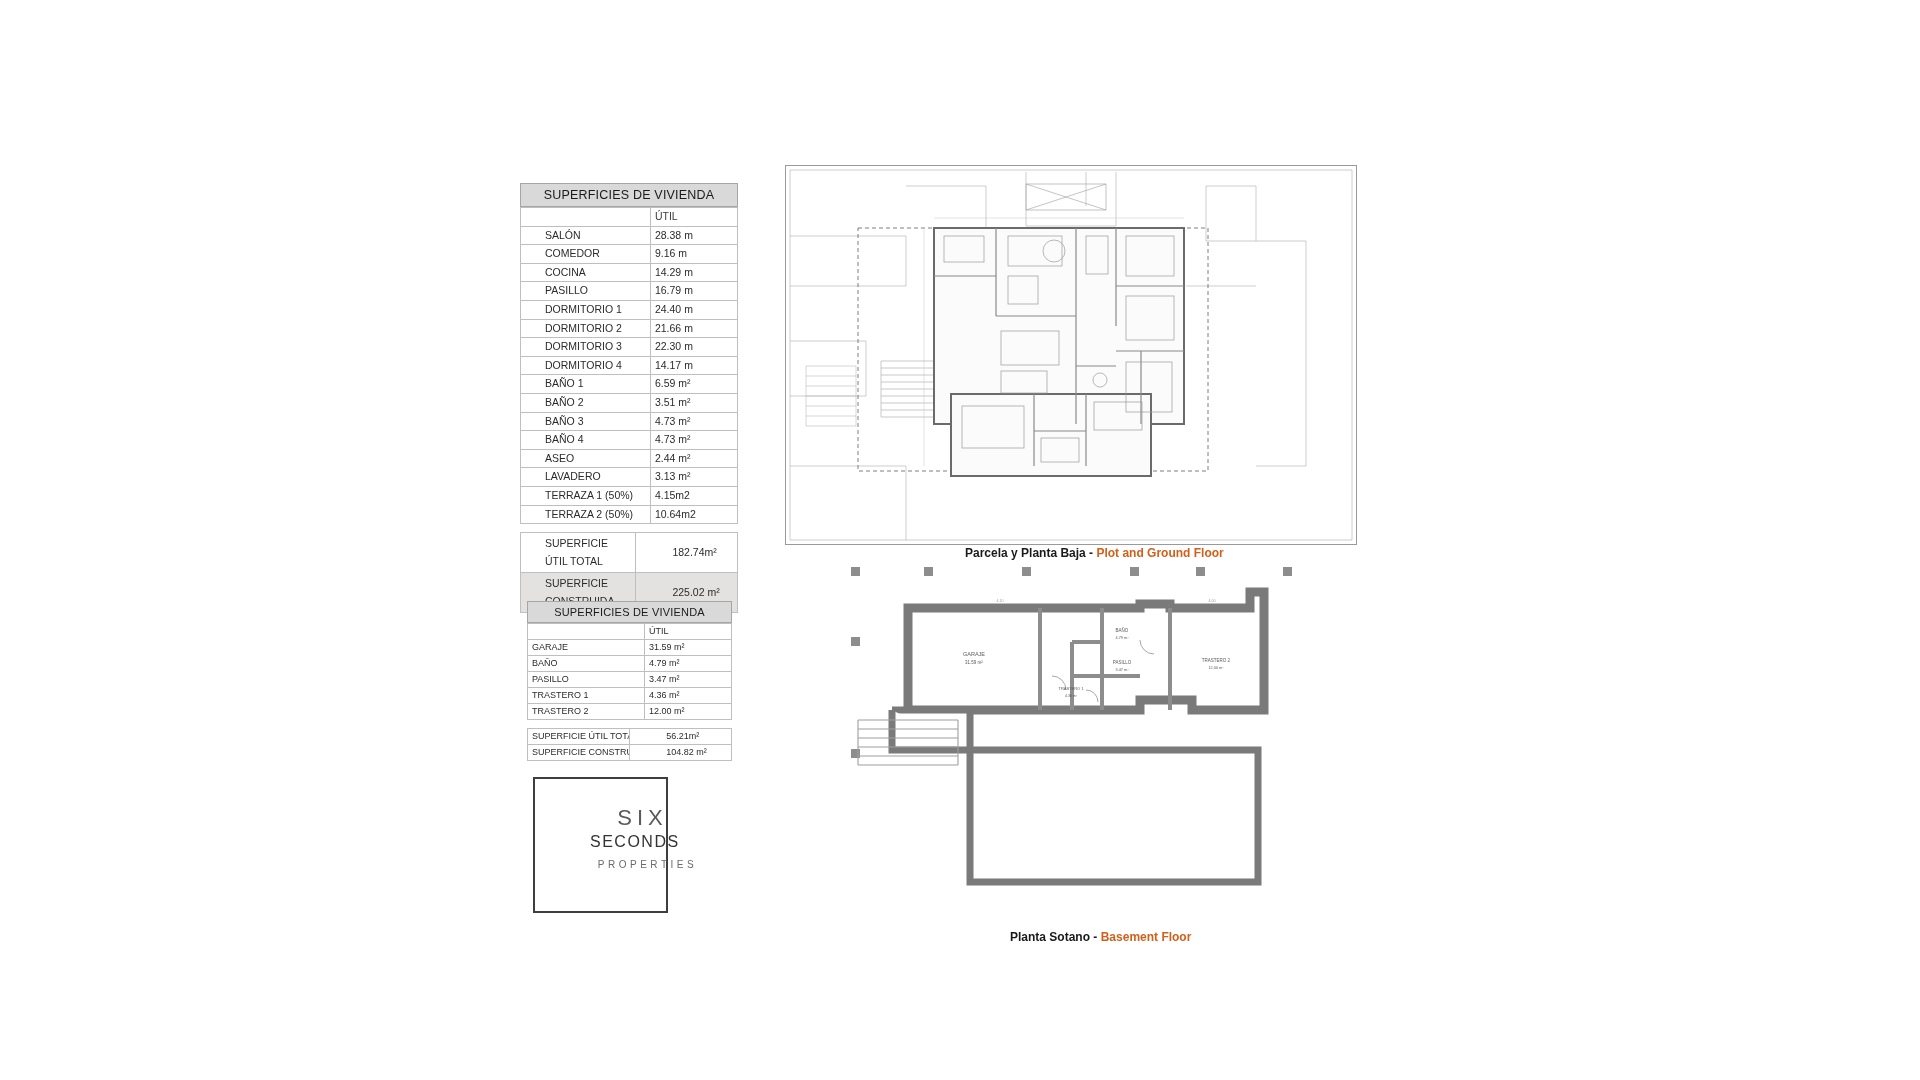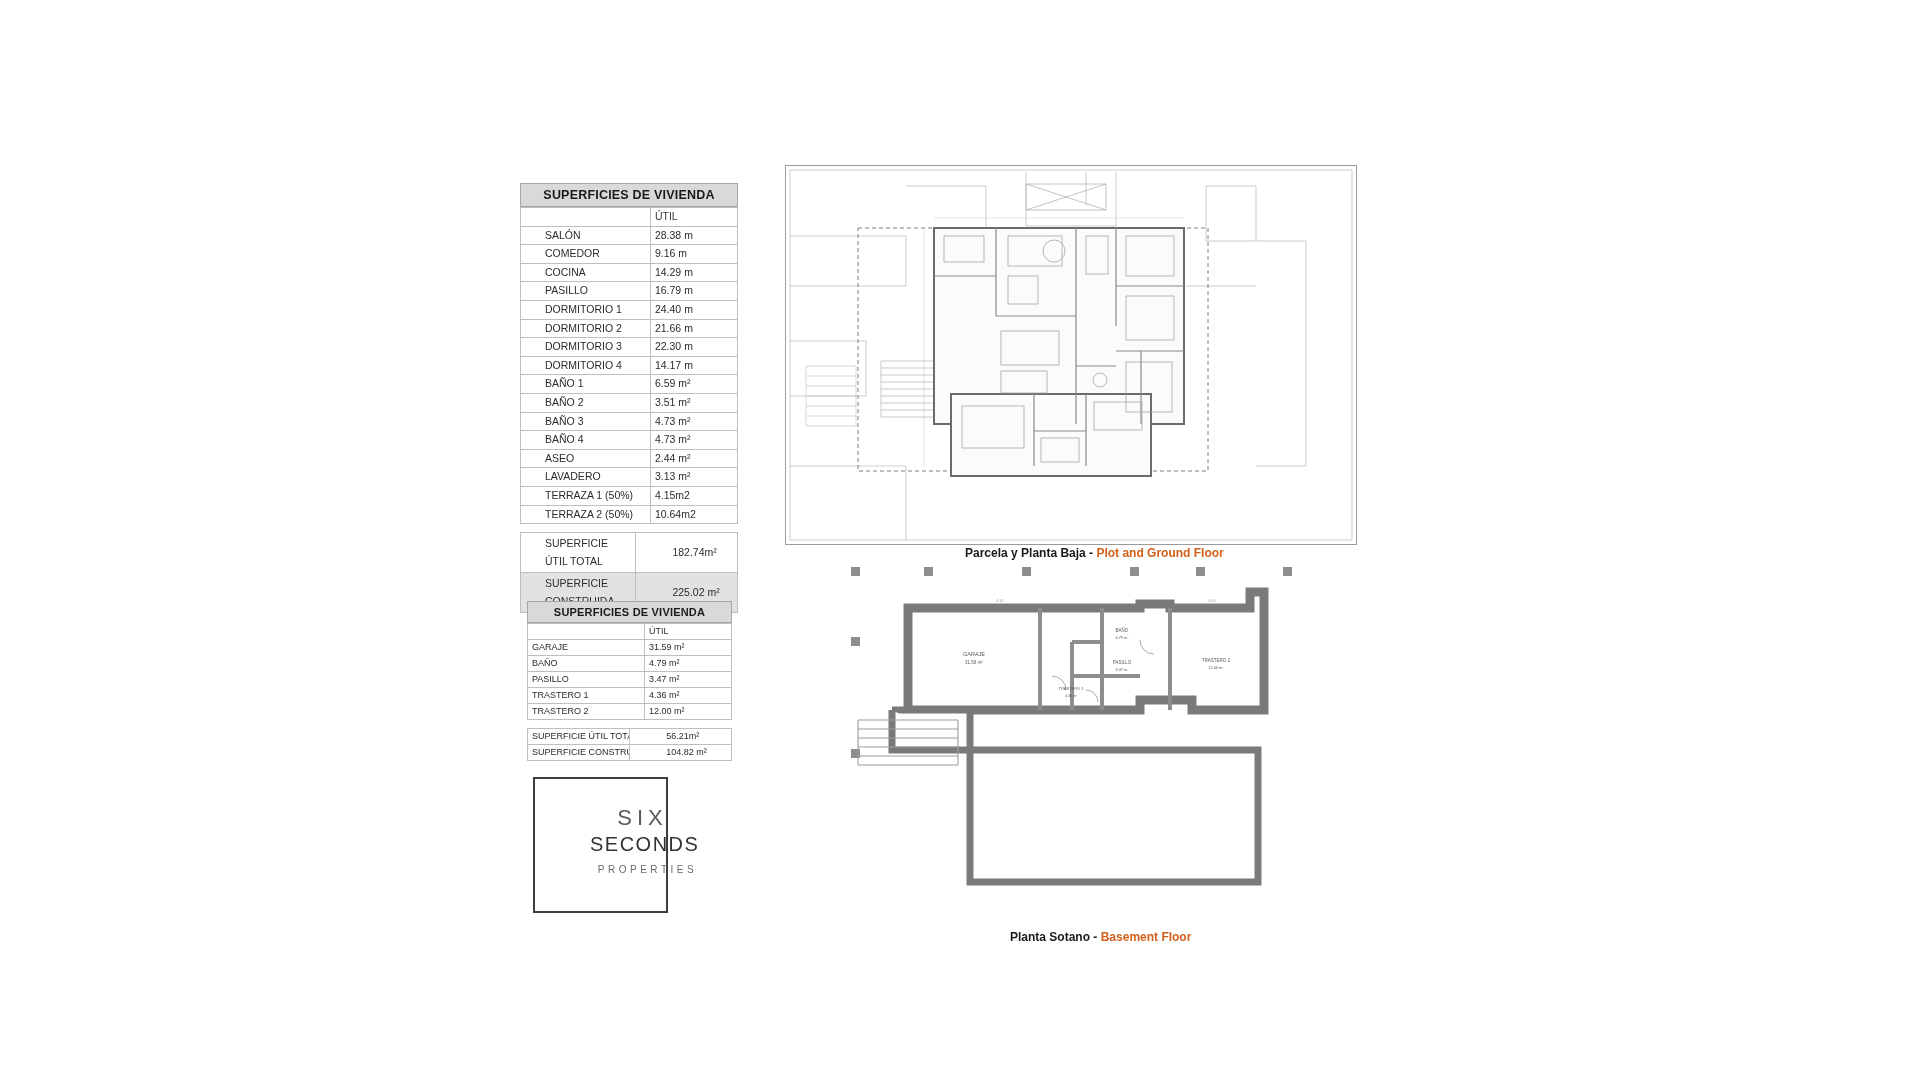--- a/index.html
+++ b/index.html
@@ -22,21 +22,21 @@
   
   .table-block {
     position: absolute;
     background: #ffffff;
   }
 
   .table-title {
     background: #d9d9d9;
     border: 1px solid #a6a6a6;
     text-align: center;
-    font-weight: bold;
+    font-weight: normal;
     color: #1a1a1a;
     letter-spacing: 0.2px;
   }
 
   .tbl {
     border-collapse: collapse;
     width: 100%;
     table-layout: fixed;
   }
 
@@ -126,21 +126,21 @@
     color: #4a4a4a;
   }
   .logo-six {
     font-size: 22px;
     letter-spacing: 5px;
     text-align: center;
     width: 105px;
     color: #5a5a5a;
   }
   .logo-seconds {
-    font-size: 20px;
+    font-size: 16px;
     letter-spacing: 1.5px;
     color: #333333;
     margin-top: 2px;
   }
   .logo-properties {
     font-size: 10px;
     letter-spacing: 3.5px;
     color: #6a6a6a;
     margin-top: 8px;
     text-align: center;

